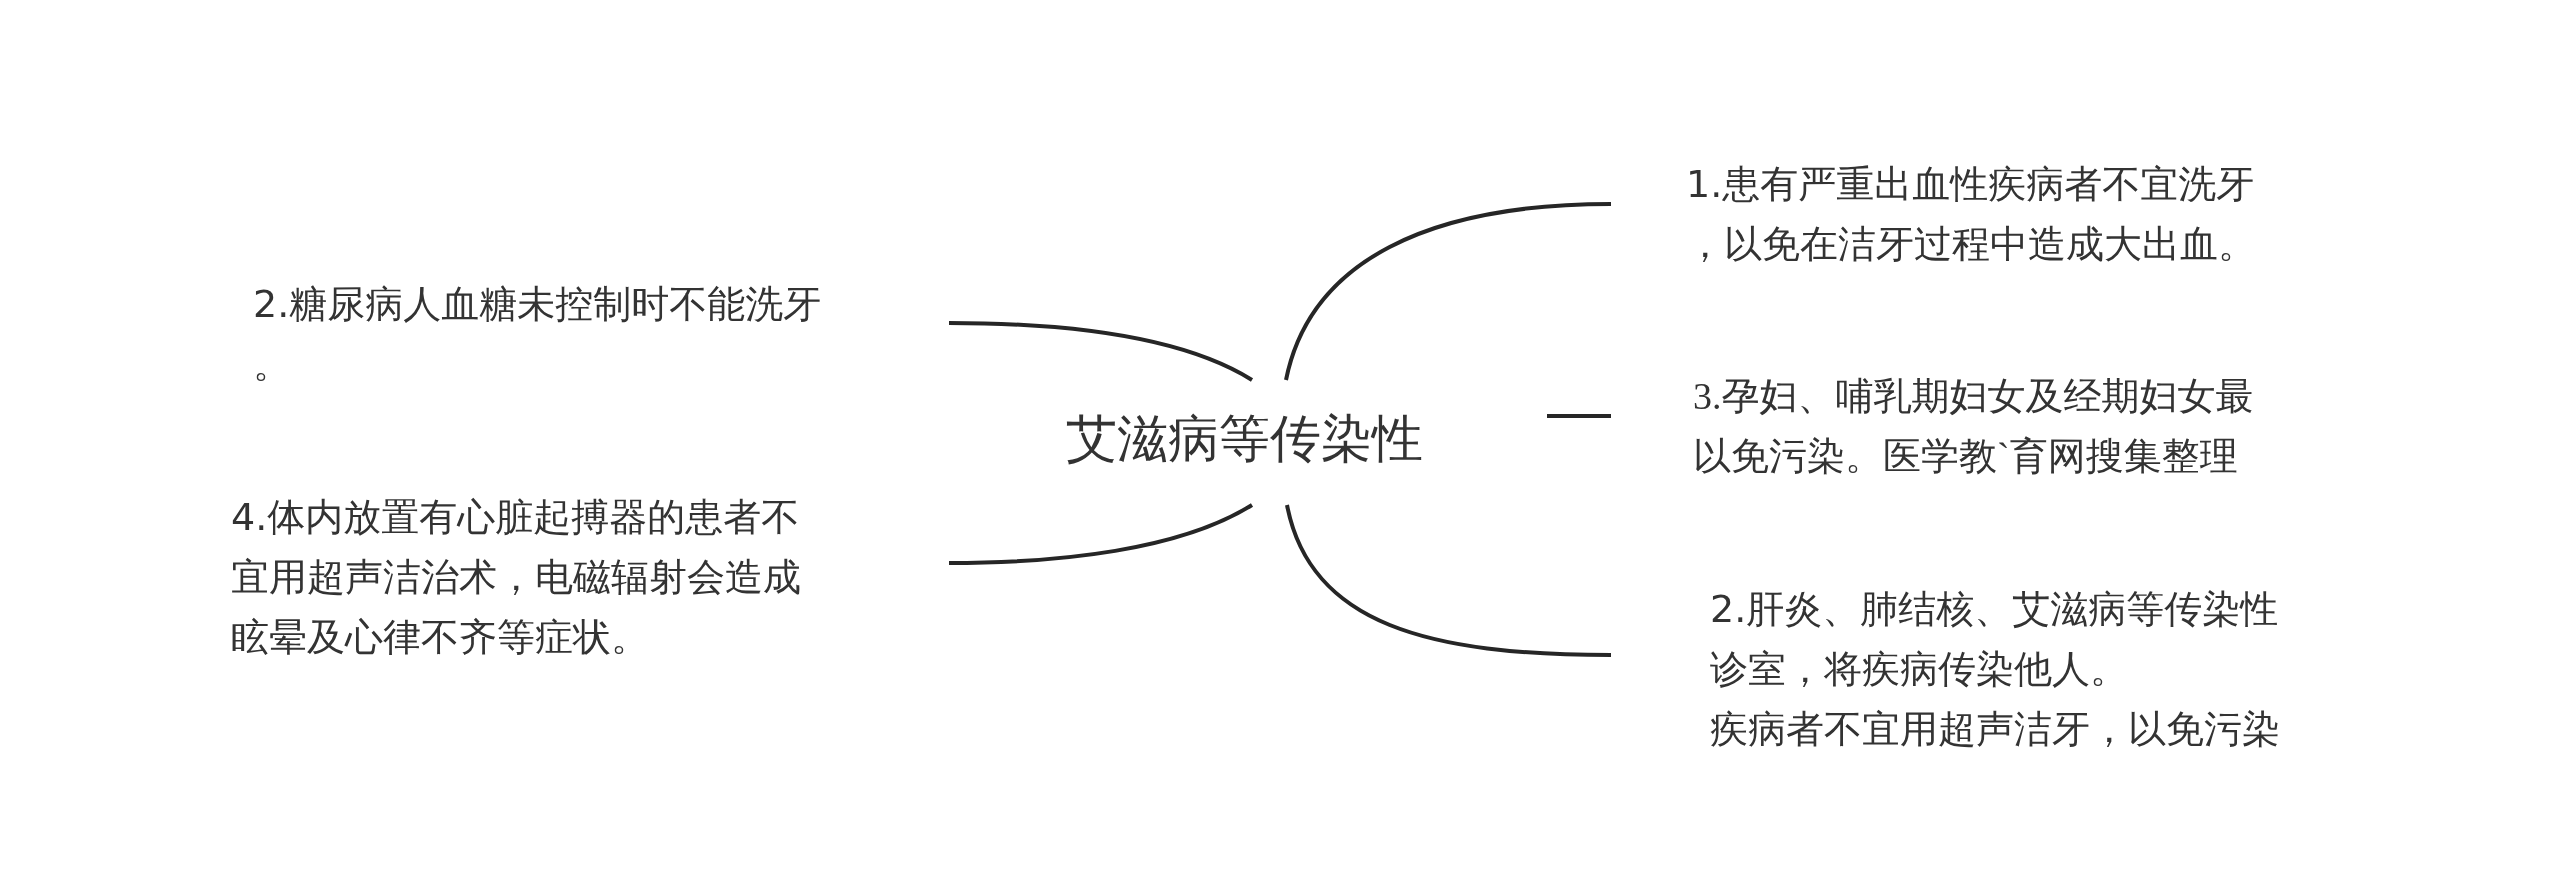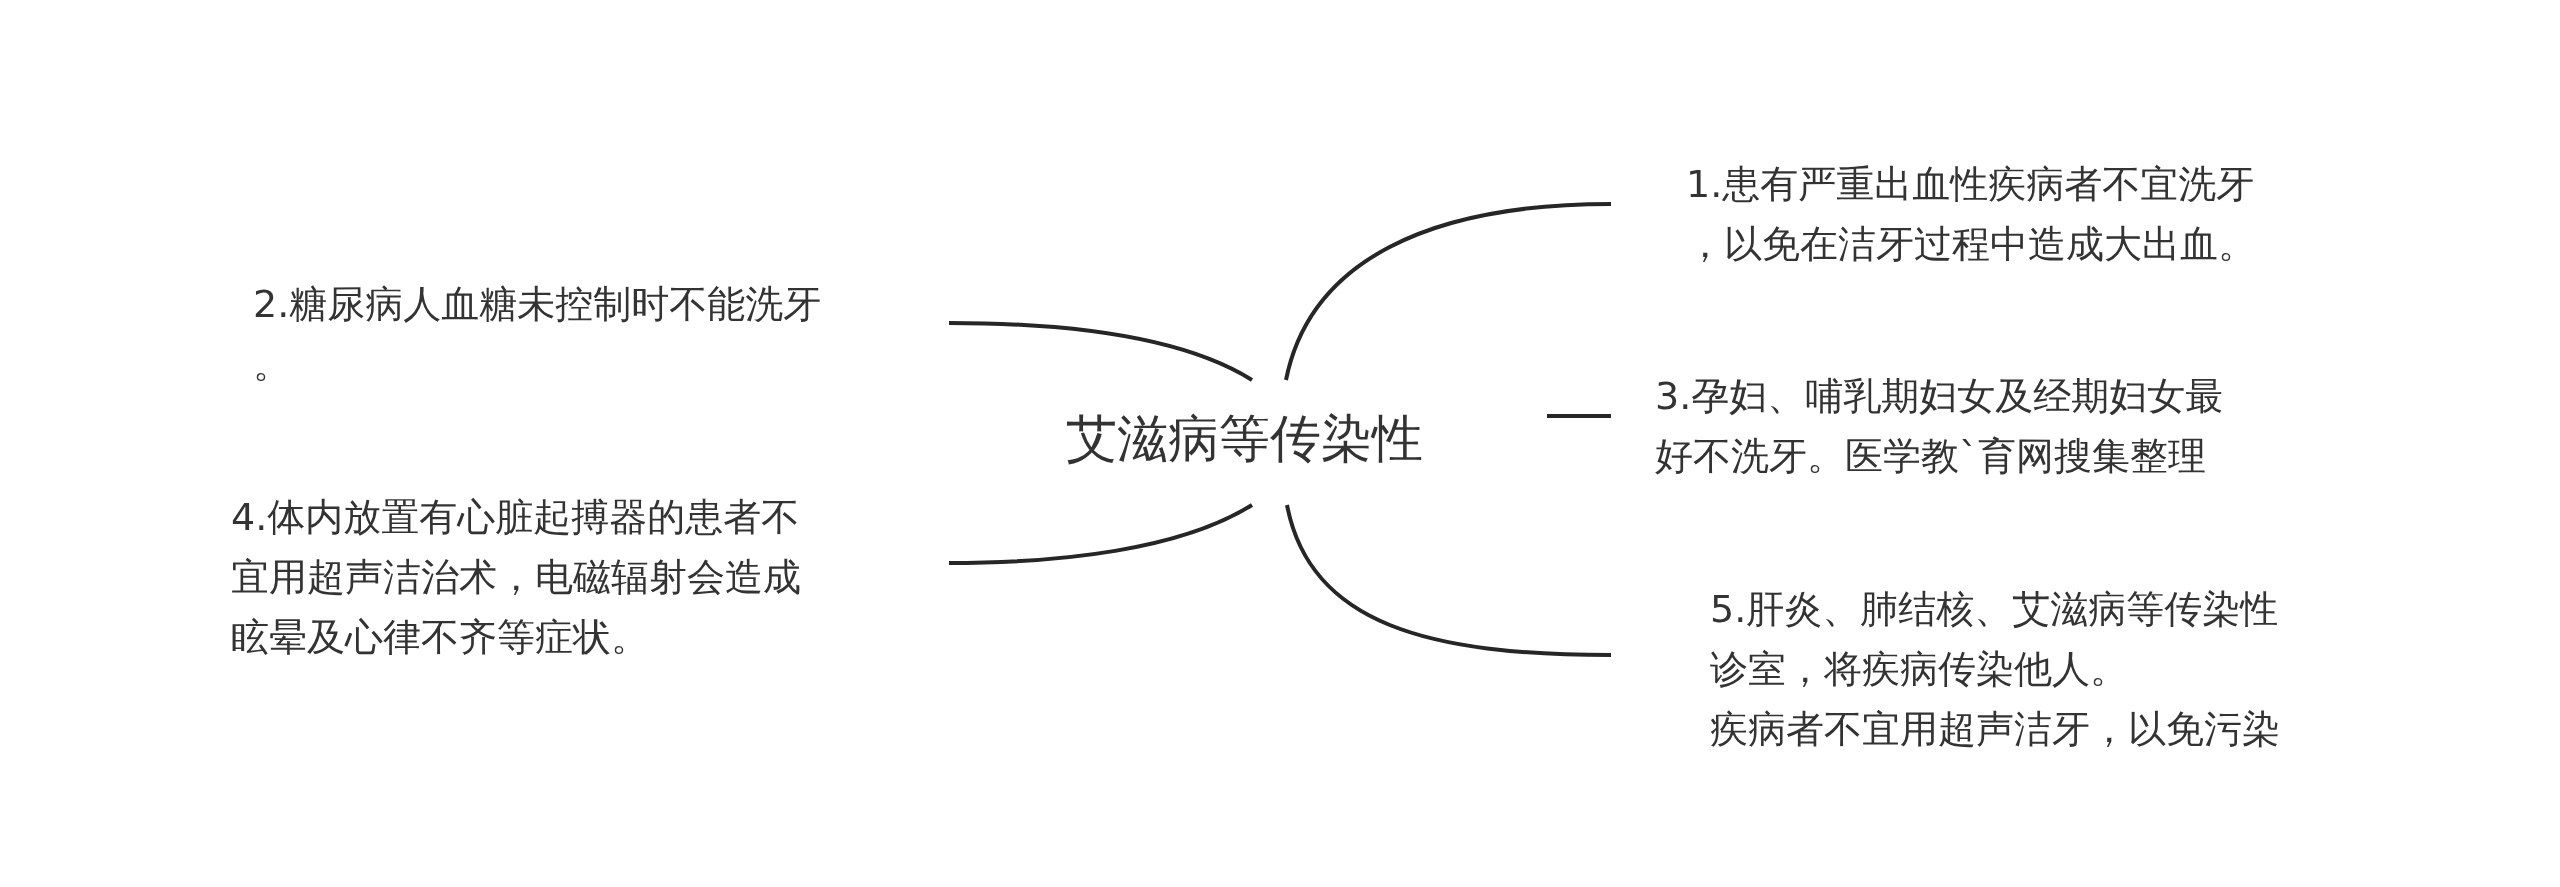--- a/index.html
+++ b/index.html
@@ -50,21 +50,21 @@
     color: #333333;
   }
   .node .line {
     display: block;
     white-space: nowrap;
     height: 52px;
     margin-top: 8px;
   }
   #node-1 { left: 1686px; top: 150px; }
   #node-2 { left: 253px;  top: 270px; }
-  #node-3 { left: 1655px; top: 362px; }
+  #node-3 { left: 1693px; top: 362px; font-family: Liberation Serif, serif; }
   #node-4 { left: 231px;  top: 483px; }
   #node-5 { left: 1710px; top: 575px; }
 </style>
 </head>
 <body>
 
 <div id="canvas">
 
   <svg class="connectors" viewBox="0 0 2560 887">
 
@@ -86,28 +86,28 @@
     <span class="line">，以免在洁牙过程中造成大出血。</span>
   </div>
 
   <div class="node" id="node-2">
     <span class="line">2.糖尿病人血糖未控制时不能洗牙</span>
     <span class="line">。</span>
   </div>
 
   <div class="node" id="node-3">
     <span class="line">3.孕妇、哺乳期妇女及经期妇女最</span>
-    <span class="line">好不洗牙。医学教`育网搜集整理</span>
+    <span class="line">以免污染。医学教`育网搜集整理</span>
   </div>
 
   <div class="node" id="node-4">
     <span class="line">4.体内放置有心脏起搏器的患者不</span>
     <span class="line">宜用超声洁治术，电磁辐射会造成</span>
     <span class="line">眩晕及心律不齐等症状。</span>
   </div>
 
   <div class="node" id="node-5">
-    <span class="line">5.肝炎、肺结核、艾滋病等传染性</span>
+    <span class="line">2.肝炎、肺结核、艾滋病等传染性</span>
     <span class="line">诊室，将疾病传染他人。</span>
     <span class="line">疾病者不宜用超声洁牙，以免污染</span>
   </div>
 
 </div>
 
 </body></html>

